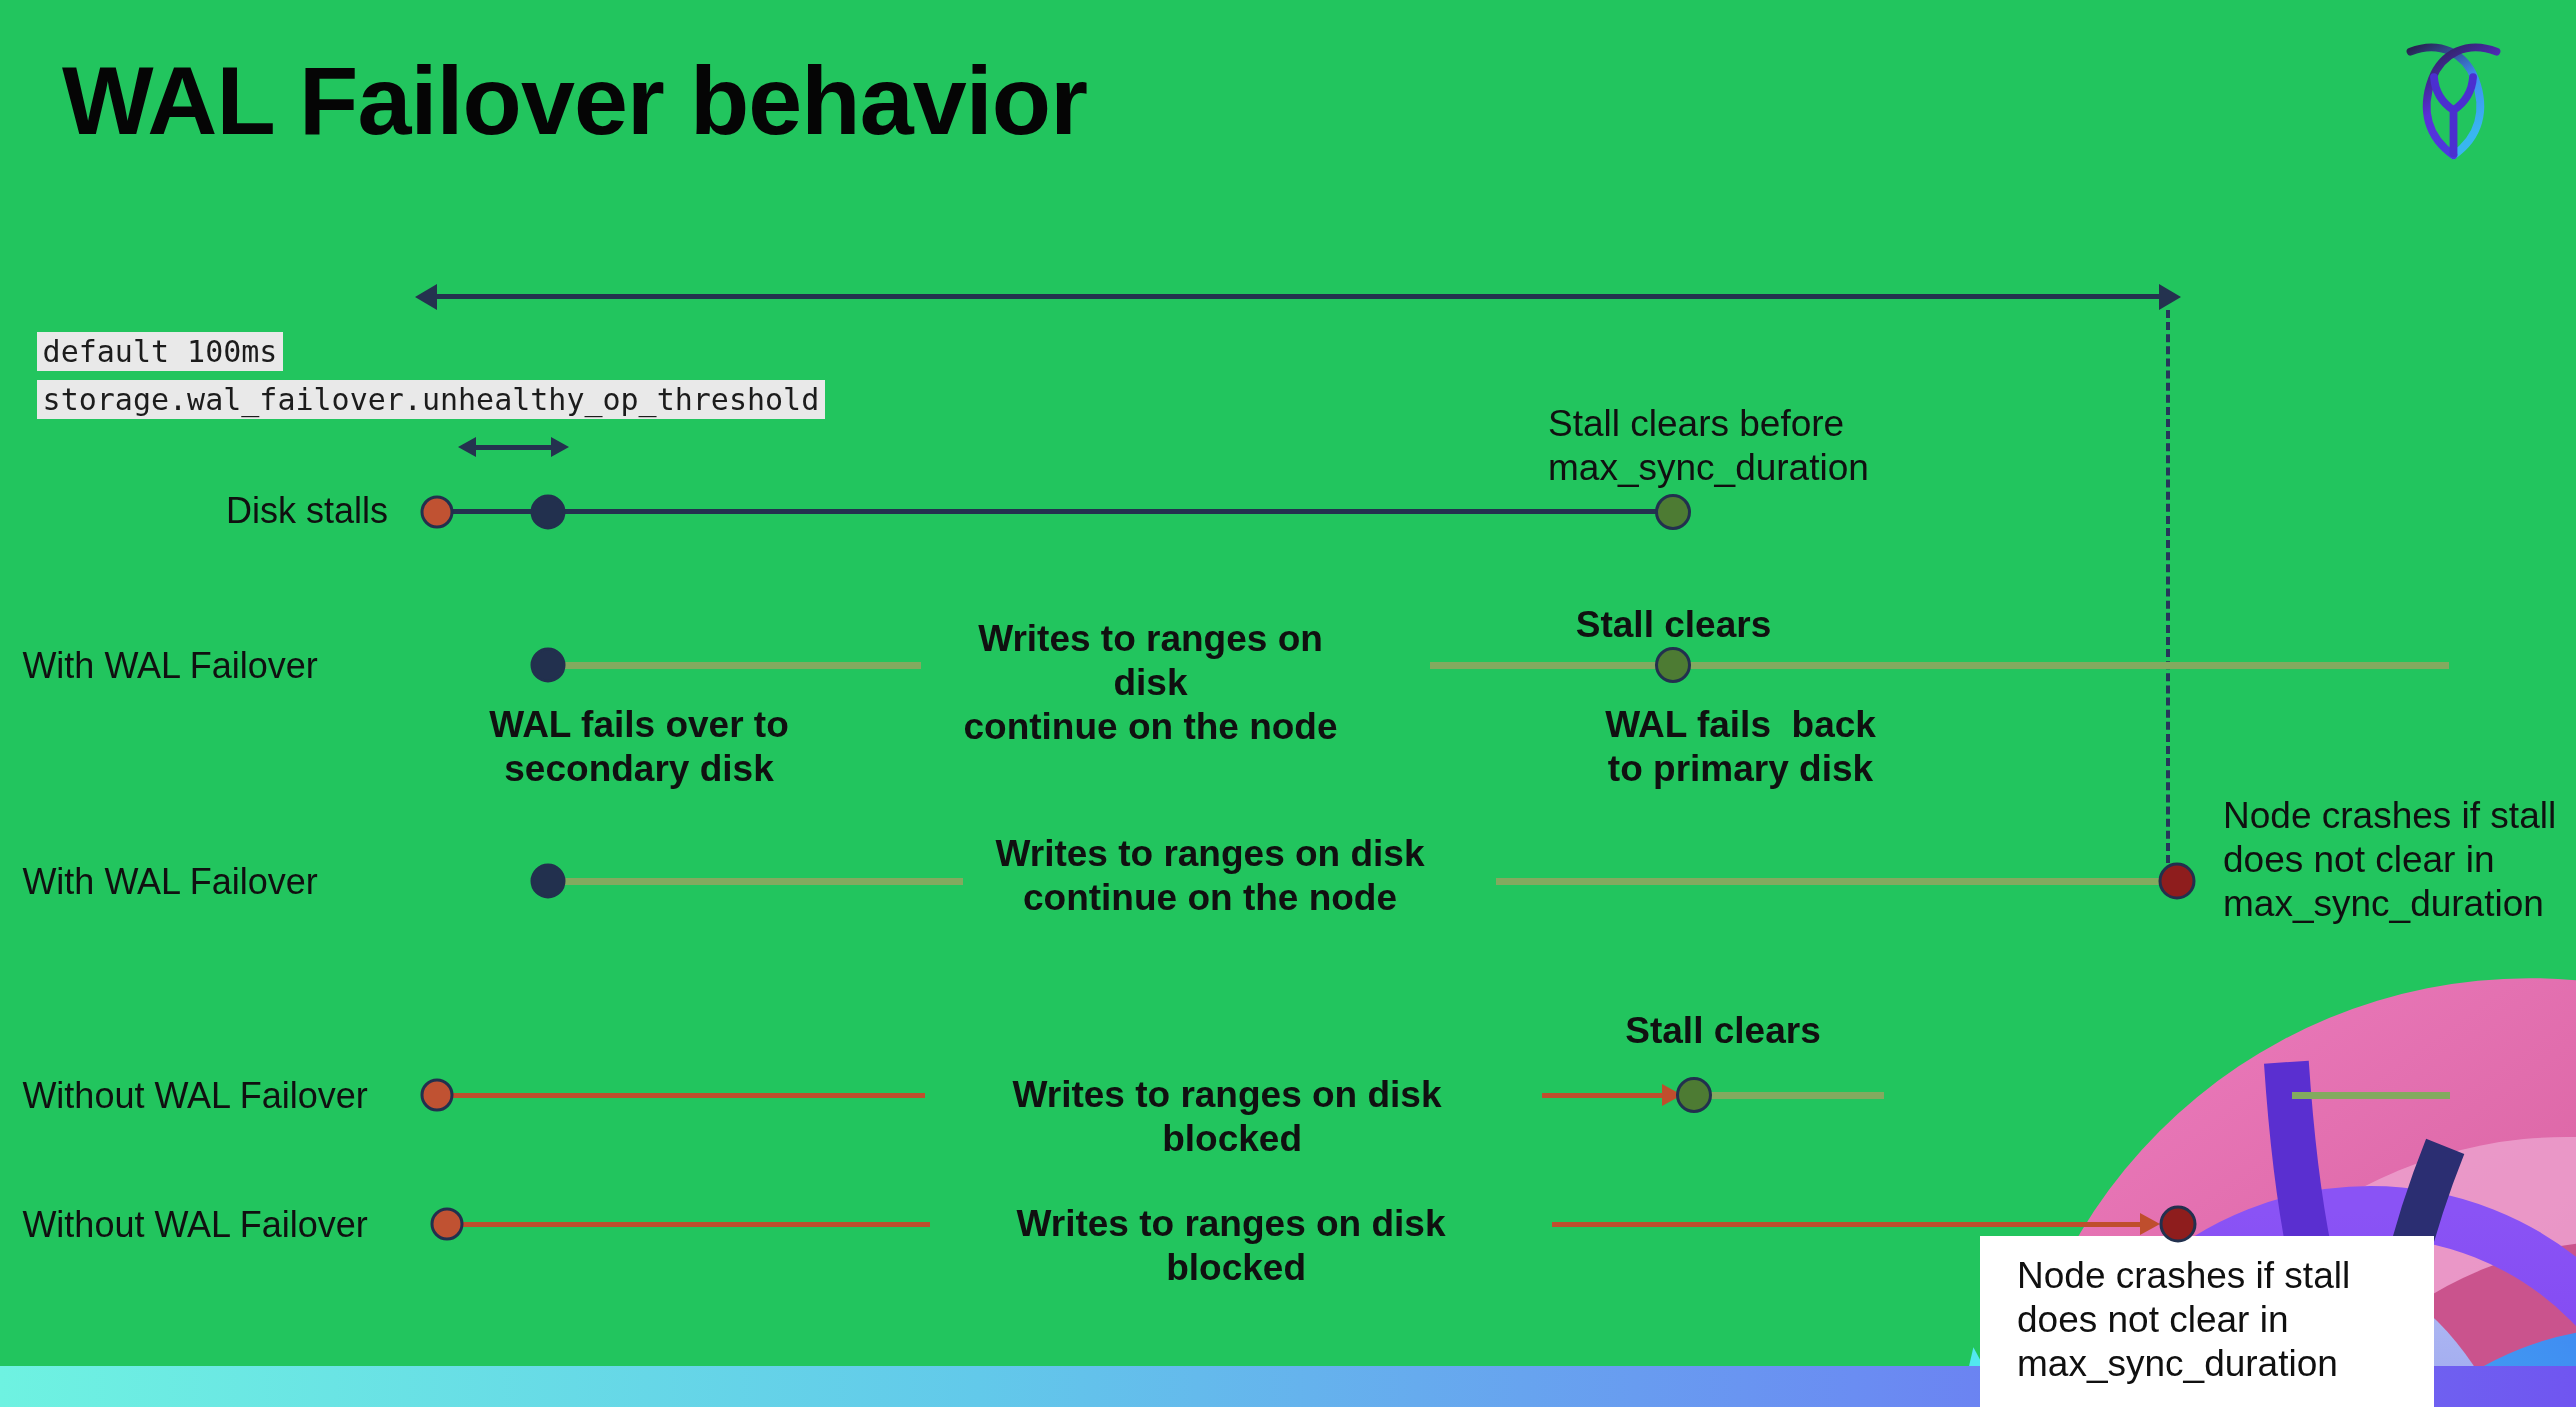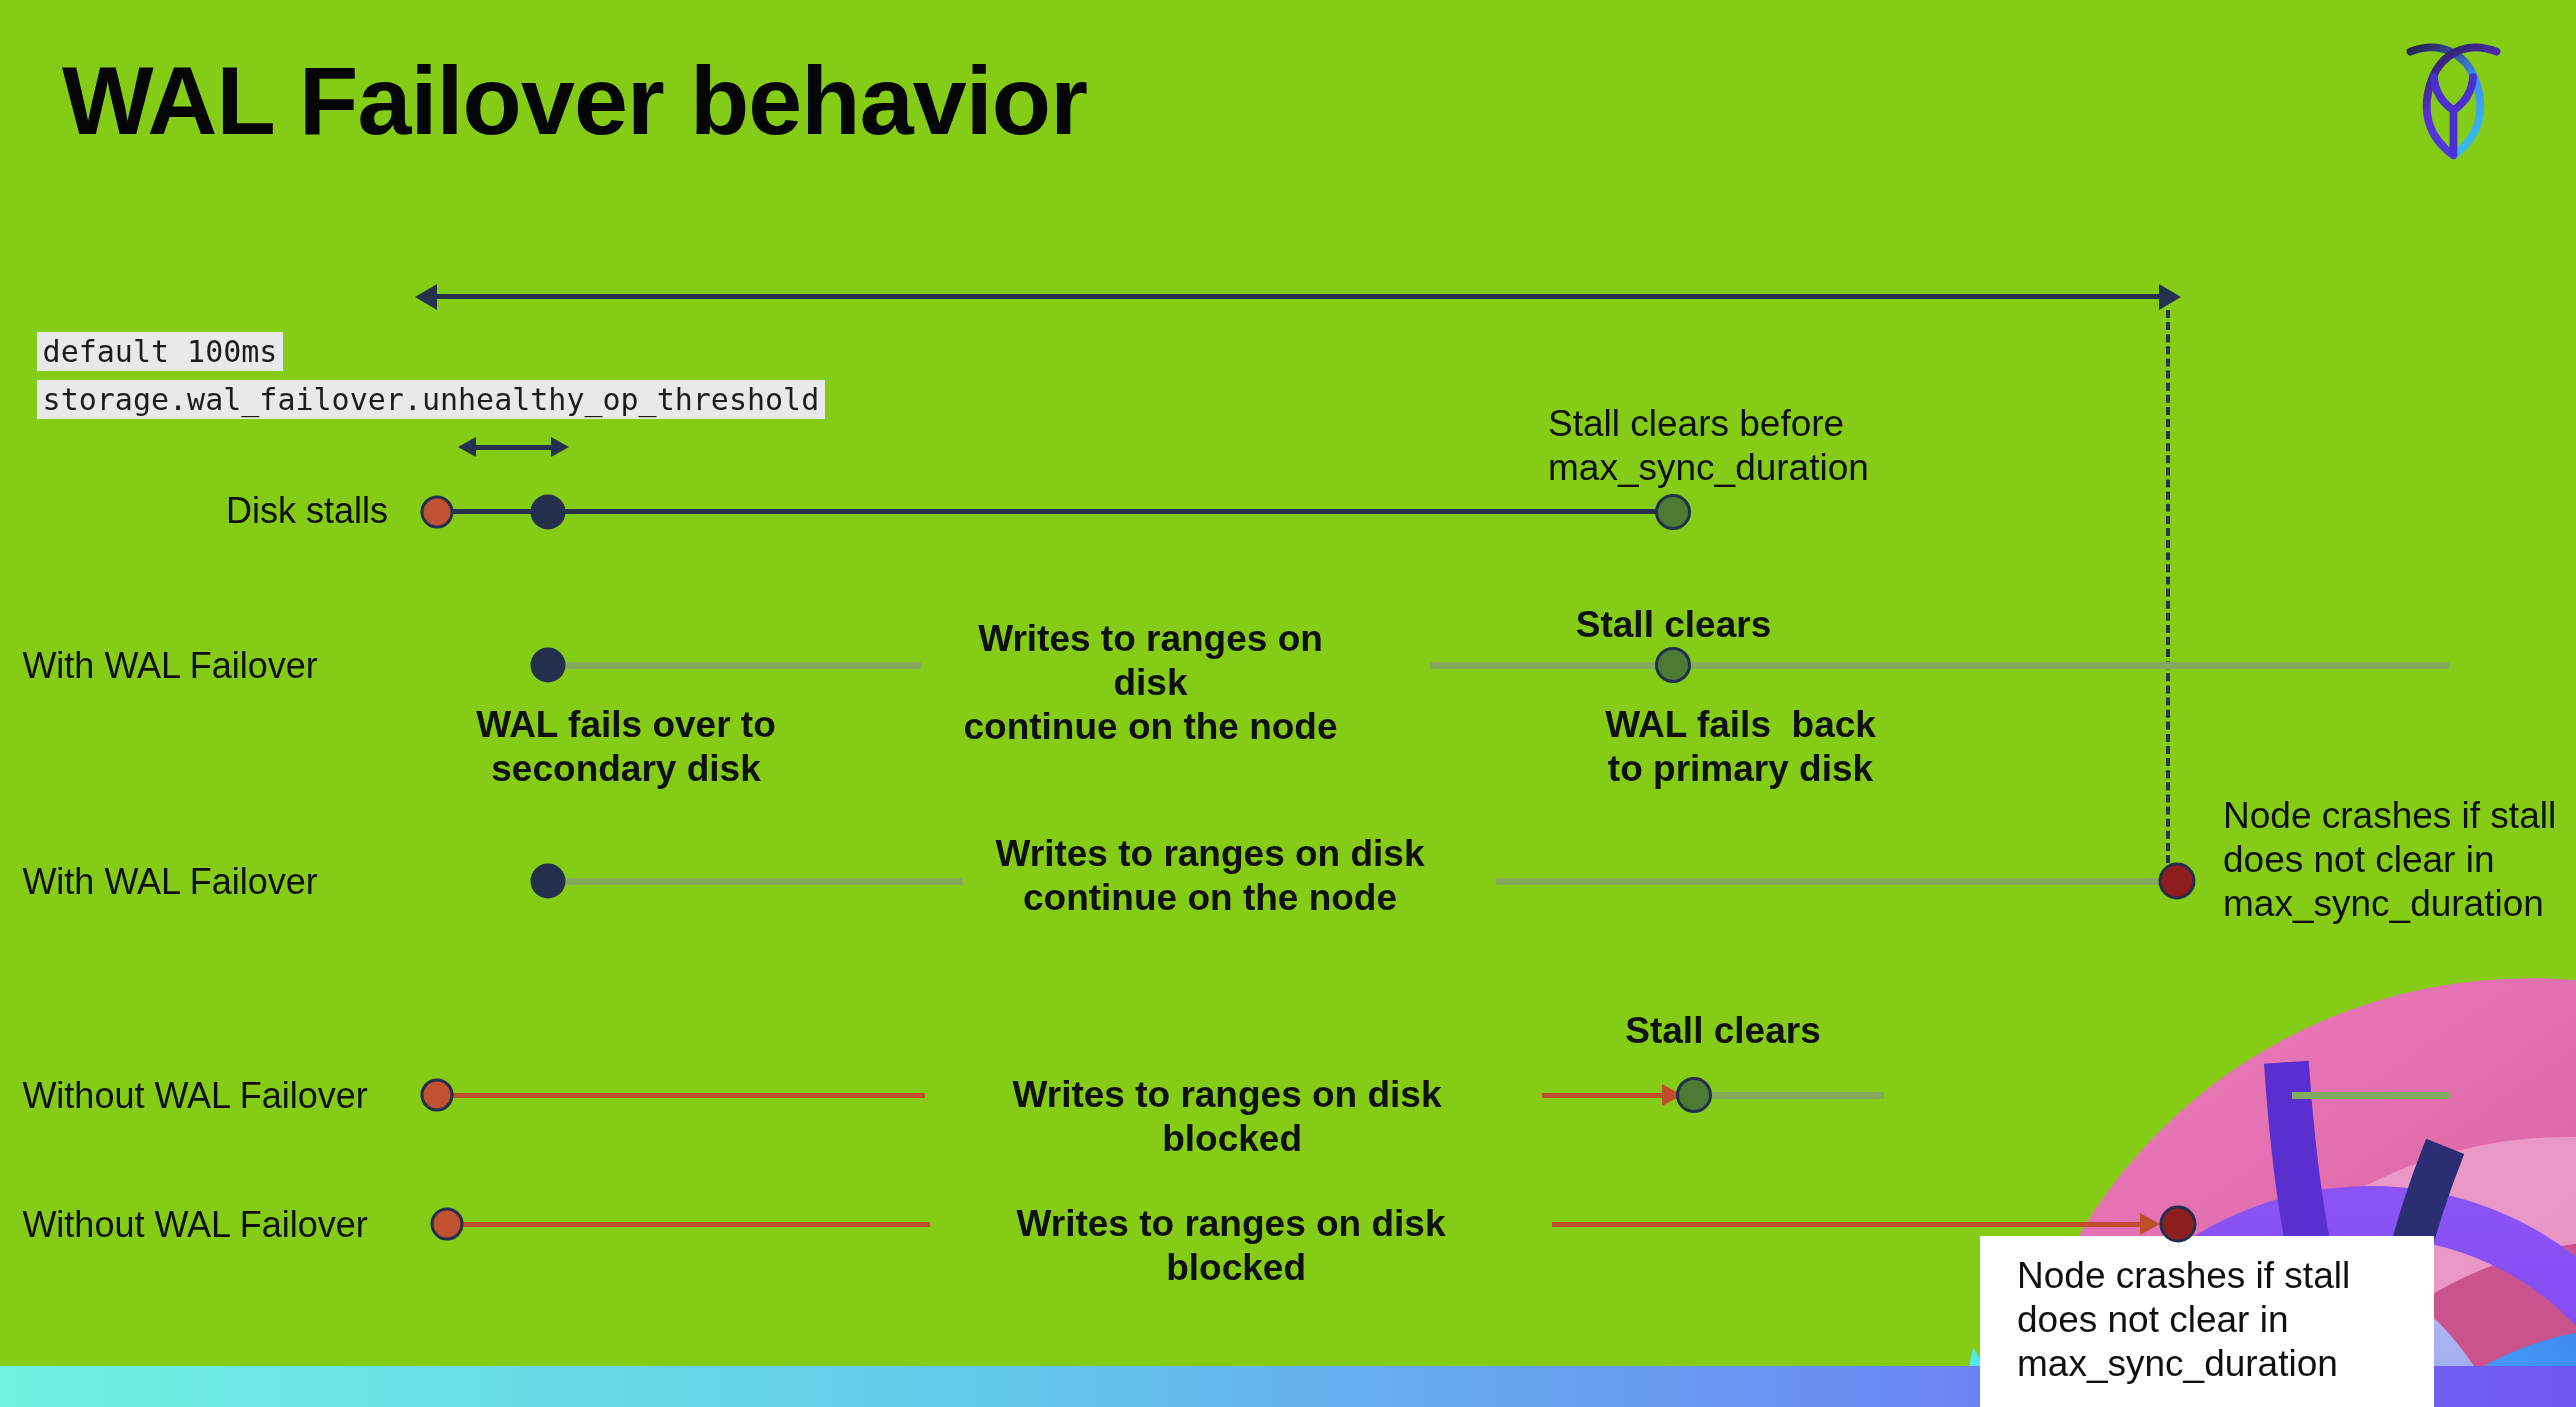--- a/index.html
+++ b/index.html
@@ -1,16 +1,16 @@
 <!DOCTYPE html>
 <html style="font-size:15px"><head>
 <meta charset="utf-8">
 <style>
   html,body{margin:0;padding:0;background:#fff;}
-  .canvas{position:relative;width:2576px;height:1408px;background:#84cc16;overflow:hidden;
+  .canvas{position:relative;width:2576px;height:1408px;background:#22c55e;overflow:hidden;
           font-family:"Liberation Sans",sans-serif;color:#101010;}
   
   .title{position:absolute;left:62px;top:45px;font-size:97px;font-weight:bold;
          letter-spacing:-0.9px;color:#050505;z-index:4;}
   
   .chips{position:absolute;z-index:4;}
   .chip{display:inline-block;background:#e9e9e9;color:#1c1c1c;
         font-family:"DejaVu Sans Mono",monospace;font-size:30px;line-height:39px;padding:0 5.6px;}
   .chip2{margin-top:9.3px;}
   
@@ -137,21 +137,21 @@
 max_sync_duration</div>
 
   <div class="rowlab" style="left:22.4px;top:645px;">With WAL Failover</div>
   <div class="hl greenline" style="left:548px;top:662px;width:373px;"></div>
   <div class="hl greenline" style="left:1430px;top:662px;width:1019px;"></div>
   <div class="dot d-navy" style="left:548px;top:665px;"></div>
   <div class="dot d-green" style="left:1673px;top:665px;"></div>
   <div class="note c" style="left:940px;top:617px;width:421px;">Writes to ranges on disk
 continue on the node</div>
   <div class="note c" style="left:1524px;top:603px;width:299px;">Stall clears</div>
-  <div class="note c" style="left:439px;top:703px;width:374px;">WAL fails over to
+  <div class="note c" style="left:452px;top:703px;width:374px;">WAL fails over to
 secondary disk</div>
   <div class="note c" style="left:1556px;top:703px;width:369px;">WAL fails &nbsp;back
 to primary disk</div>
 
   <div class="rowlab" style="left:22.4px;top:861px;">With WAL Failover</div>
   <div class="hl greenline" style="left:548px;top:878px;width:415px;"></div>
   <div class="hl greenline" style="left:1496px;top:878px;width:673px;"></div>
   <div class="dot d-navy" style="left:548px;top:881px;"></div>
   <div class="dot d-crash" style="left:2177px;top:881px;"></div>
   <div class="note c" style="left:995px;top:832px;width:430px;">Writes to ranges on disk

